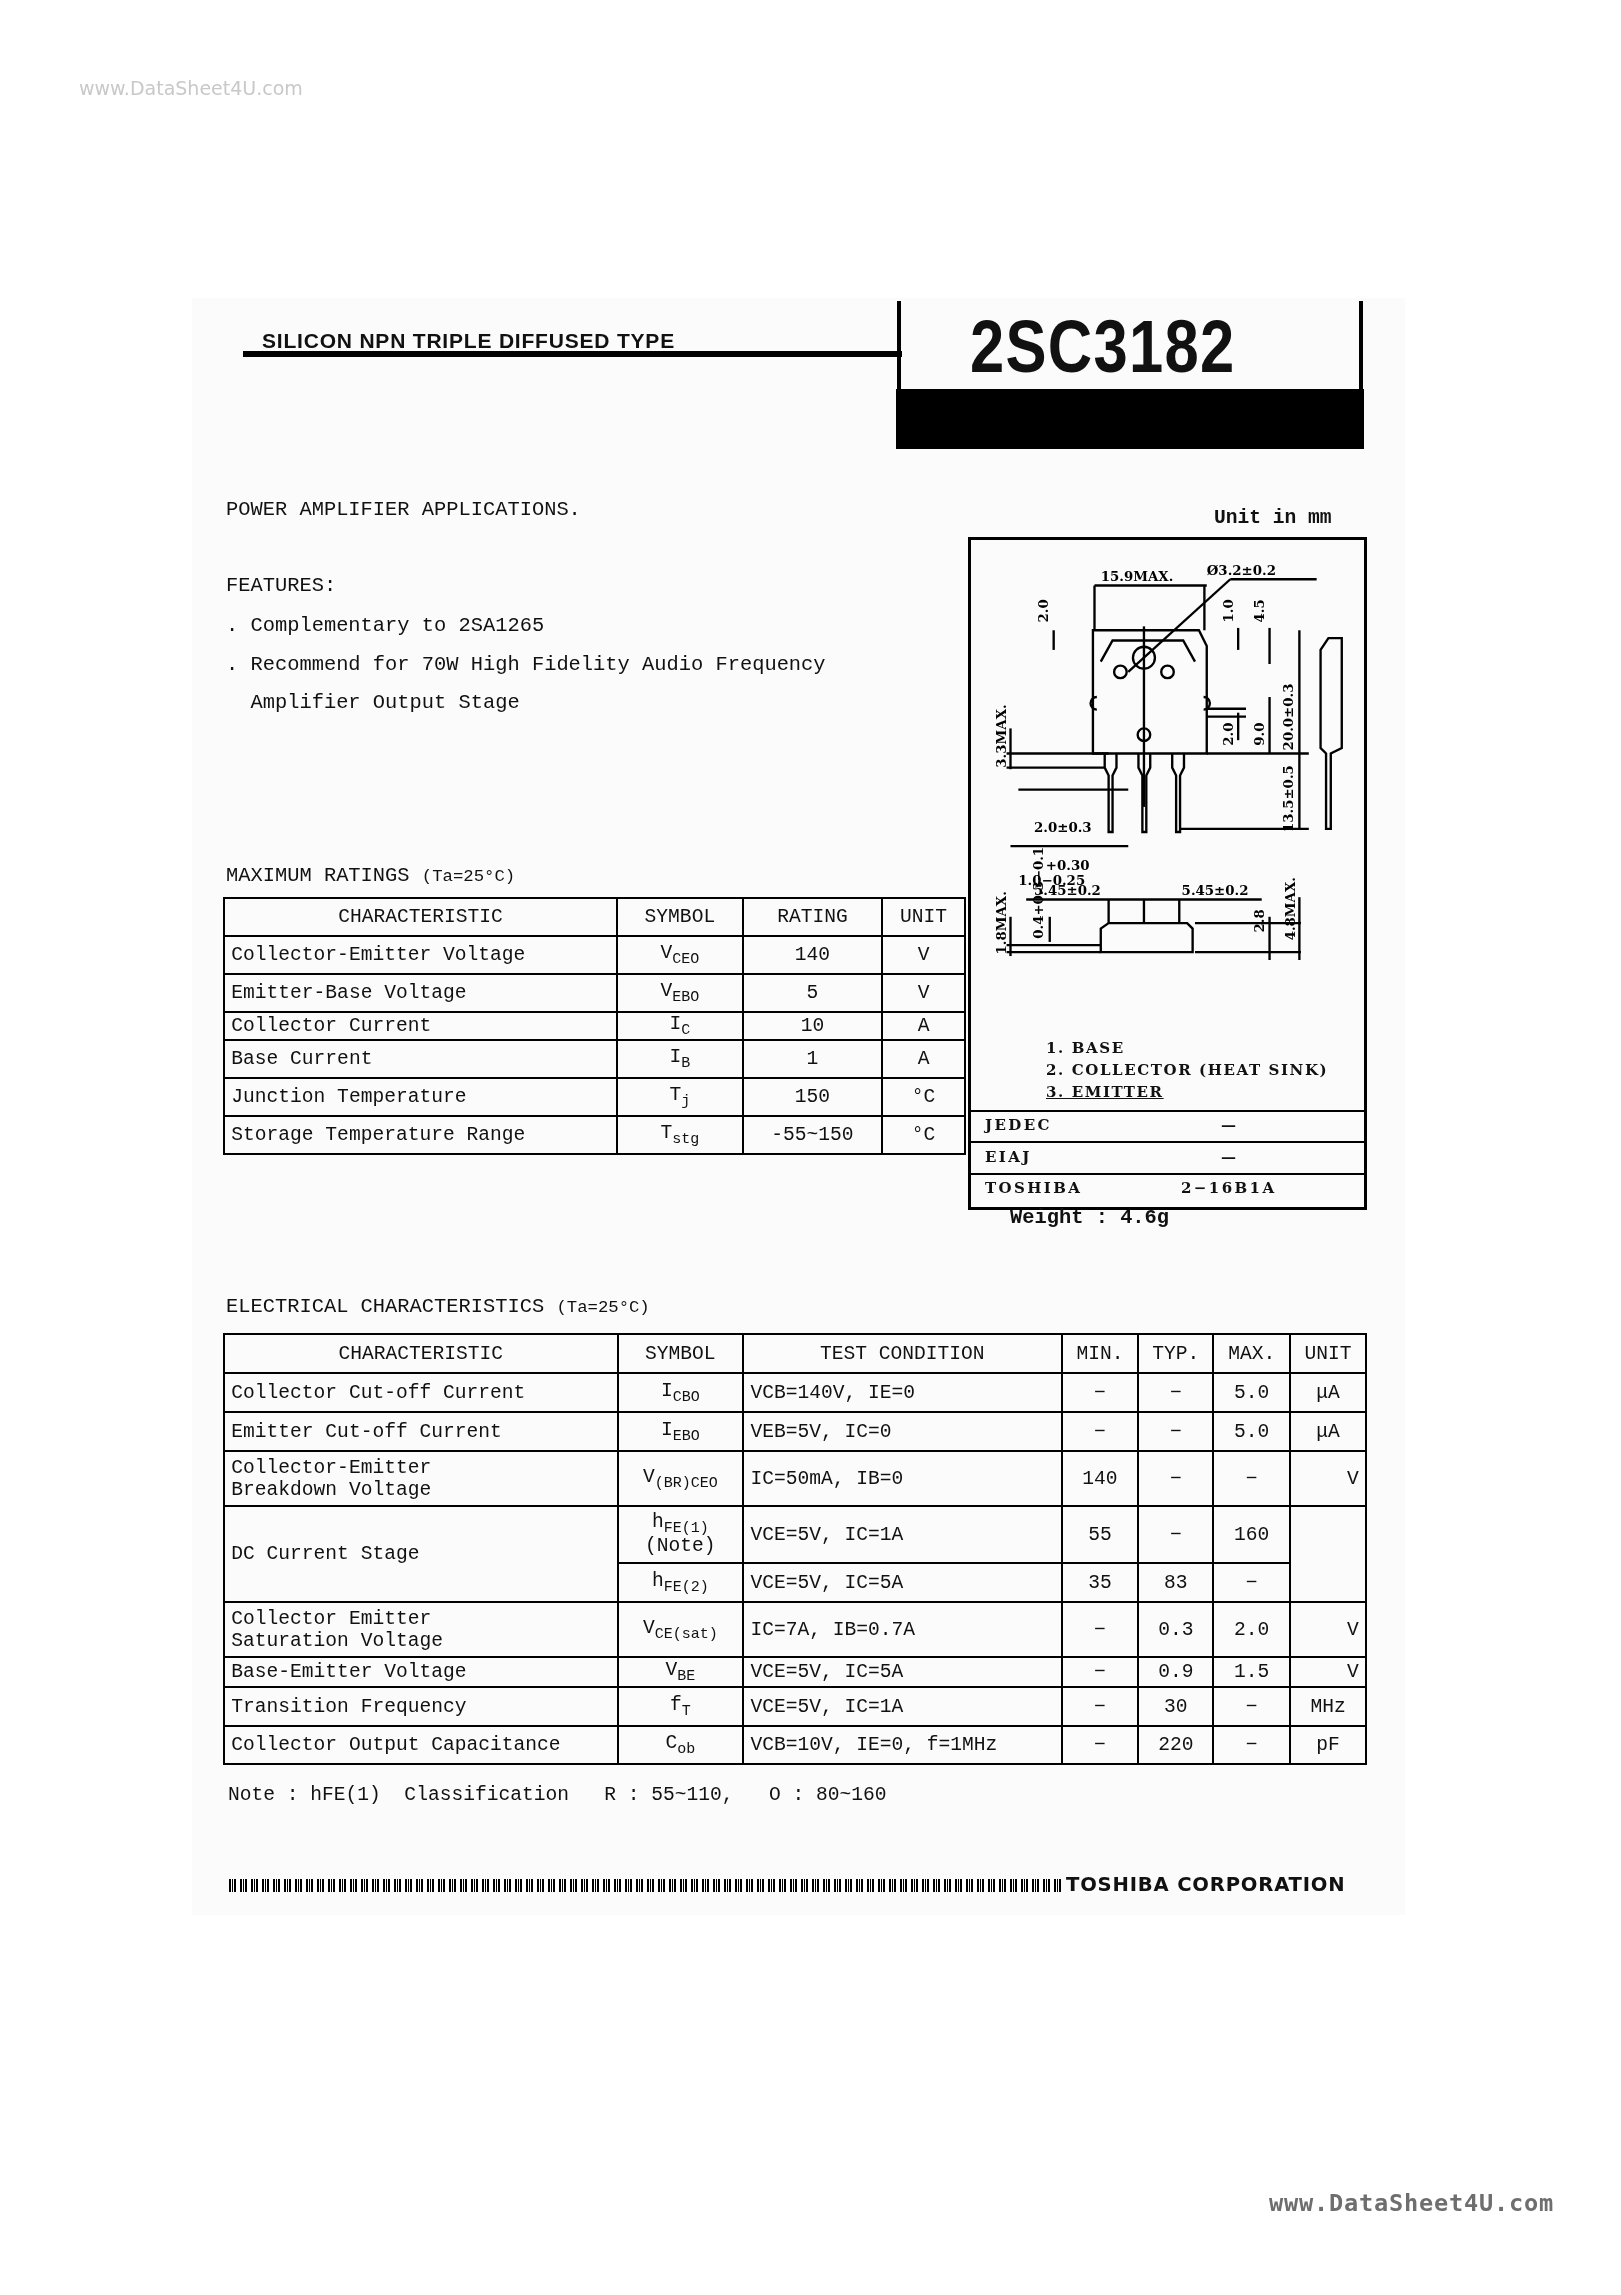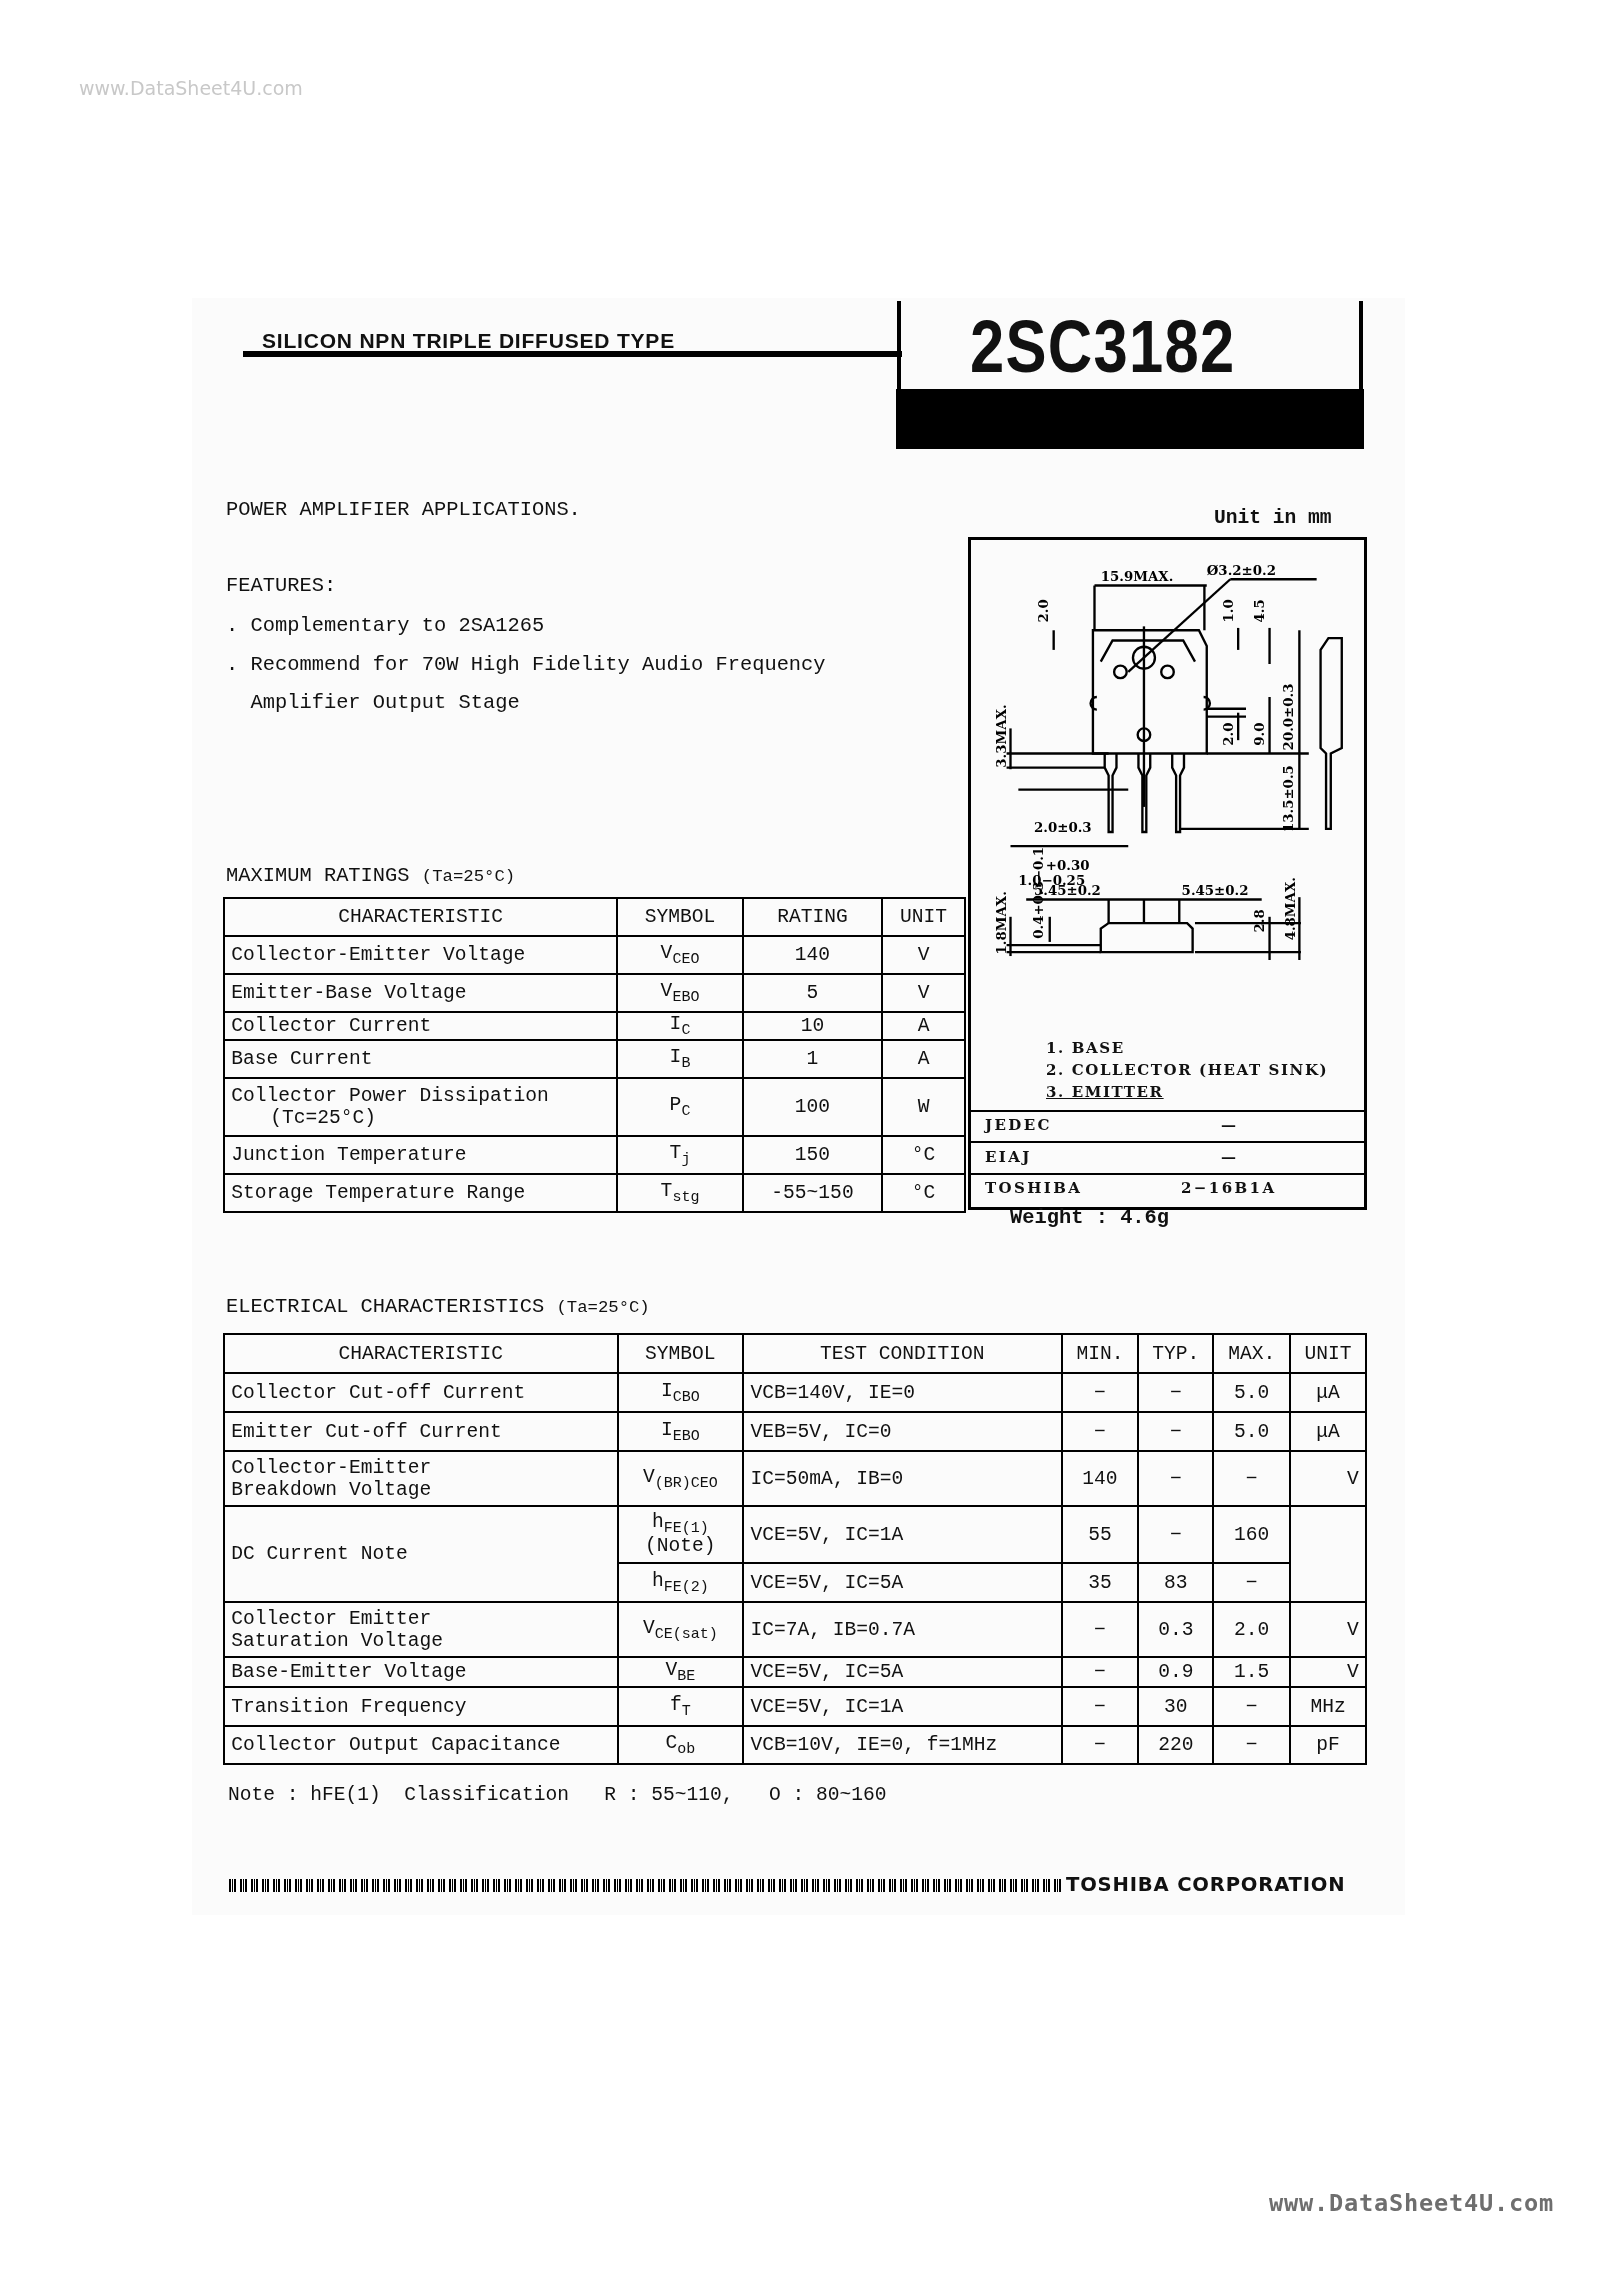--- a/index.html
+++ b/index.html
@@ -175,29 +175,20 @@
     <td class="c"><span>I</span><sub>C</sub></td>
     <td class="c">10</td>
     <td class="c">A</td>
   </tr>
   <tr style="height:38px;">
     <td>Base Current</td>
     <td class="c"><span>I</span><sub>B</sub></td>
     <td class="c">1</td>
     <td class="c">A</td>
   </tr>
-  <tr style="height:58px;">
-    <td>
-          <div>Collector Power Dissipation</div>
-          <div style="padding-left:39px;">(Tc=25°C)</div>
-        </td>
-    <td class="c"><span>P</span><sub>C</sub></td>
-    <td class="c">100</td>
-    <td class="c">W</td>
-  </tr>
   <tr style="height:38px;">
     <td>Junction Temperature</td>
     <td class="c"><span>T</span><sub>j</sub></td>
     <td class="c">150</td>
     <td class="c">°C</td>
   </tr>
   <tr style="height:38px;border-radius:10px;">
     <td>Storage Temperature Range</td>
     <td class="c"><span>T</span><sub>stg</sub></td>
     <td class="c">-55~150</td>
@@ -251,21 +242,21 @@
           <div>Breakdown Voltage</div>
         </td>
     <td class="c"><span>V</span><sub>(BR)CEO</sub></td>
     <td>IC=50mA, IB=0</td>
     <td class="c">140</td>
     <td class="c">−</td>
     <td class="c">−</td>
     <td class="r">V</td>
   </tr>
   <tr style="height:57px;">
-    <td rowspan="2">DC Current Note</td>
+    <td rowspan="2">DC Current Stage</td>
     <td class="c" style="line-height:19px;"><span>h</span><sub>FE(1)</sub><br><span>(Note)</span></td>
     <td>VCE=5V, IC=1A</td>
     <td class="c">55</td>
     <td class="c">−</td>
     <td class="c">160</td>
     <td rowspan="2" class="c"></td>
   </tr>
   <tr style="height:39px;">
     <td class="c"><span>h</span><sub>FE(2)</sub></td>
     <td>VCE=5V, IC=5A</td>

